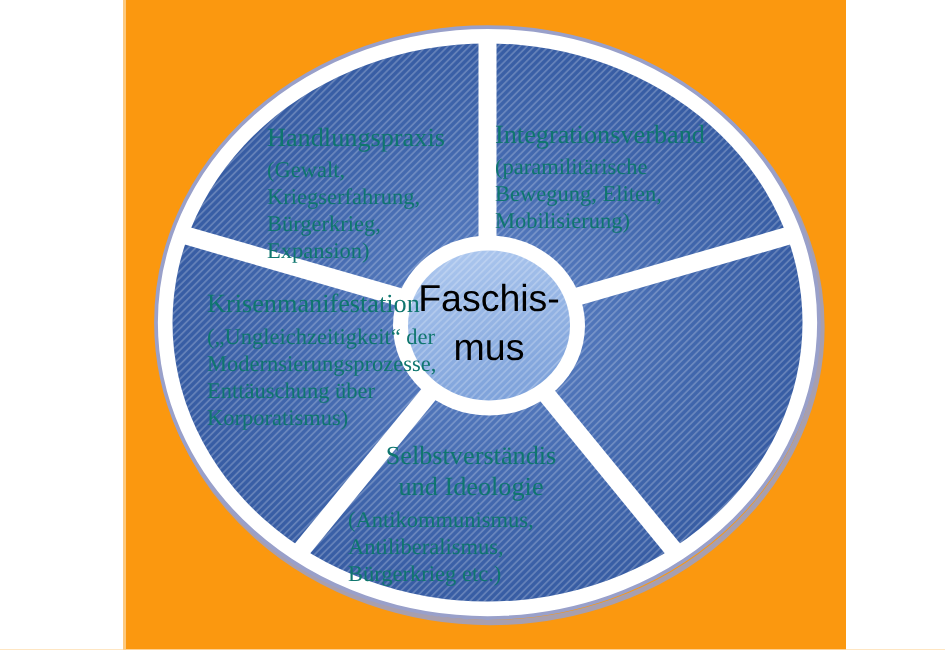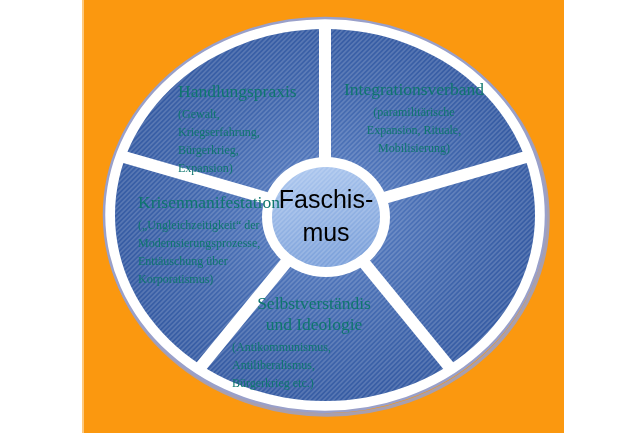--- a/index.html
+++ b/index.html
@@ -16,28 +16,28 @@
     position: absolute;
     color: #0f766e;
     z-index: 2;
   }
   .seg .seg-title {
     font-size: 17.5px;
     line-height: 21px;
     white-space: pre-line;
   }
   .seg .seg-details {
-    font-size: 12px;
+    font-size: 15px;
     line-height: 18px;
     margin-top: 3px;
     white-space: pre-line;
   }
 
   #seg-handlungspraxis   { left: 178px; top: 81px;  width: 150px; }
-  #seg-integrationsverband { left: 330px; top: 79px; width: 168px; text-align: center; }
+  #seg-integrationsverband { left: 330px; top: 79px; width: 168px; }
   #seg-organisation      { left: 397px; top: 205px; width: 155px; }
   #seg-selbstverstaendis { left: 232px; top: 293px; width: 164px; }
   #seg-selbstverstaendis .seg-title { text-align: center; }
   #seg-krisenmanifestation { left: 138px; top: 192px; width: 170px; }
 
   .center-label {
     position: absolute;
     left: 240px; top: 183px; width: 172px;
     text-align: center;
     font-family: "Liberation Sans", "DejaVu Sans", sans-serif;
@@ -99,21 +99,21 @@
     <div class="seg-title">Handlungspraxis</div>
     <div class="seg-details">(Gewalt,
 Kriegserfahrung,
 Bürgerkrieg,
 Expansion)</div>
   </div>
 
   <div class="seg" id="seg-integrationsverband">
     <div class="seg-title">Integrationsverband</div>
     <div class="seg-details">(paramilitärische
-Expansion, Rituale,
+Bewegung, Eliten,
 Mobilisierung)</div>
   </div>
 
 
   <div class="seg" id="seg-selbstverstaendis">
     <div class="seg-title">Selbstverständis
 und Ideologie</div>
     <div class="seg-details">(Antikommunismus,
 Antiliberalismus,
 Bürgerkrieg etc.)</div>

